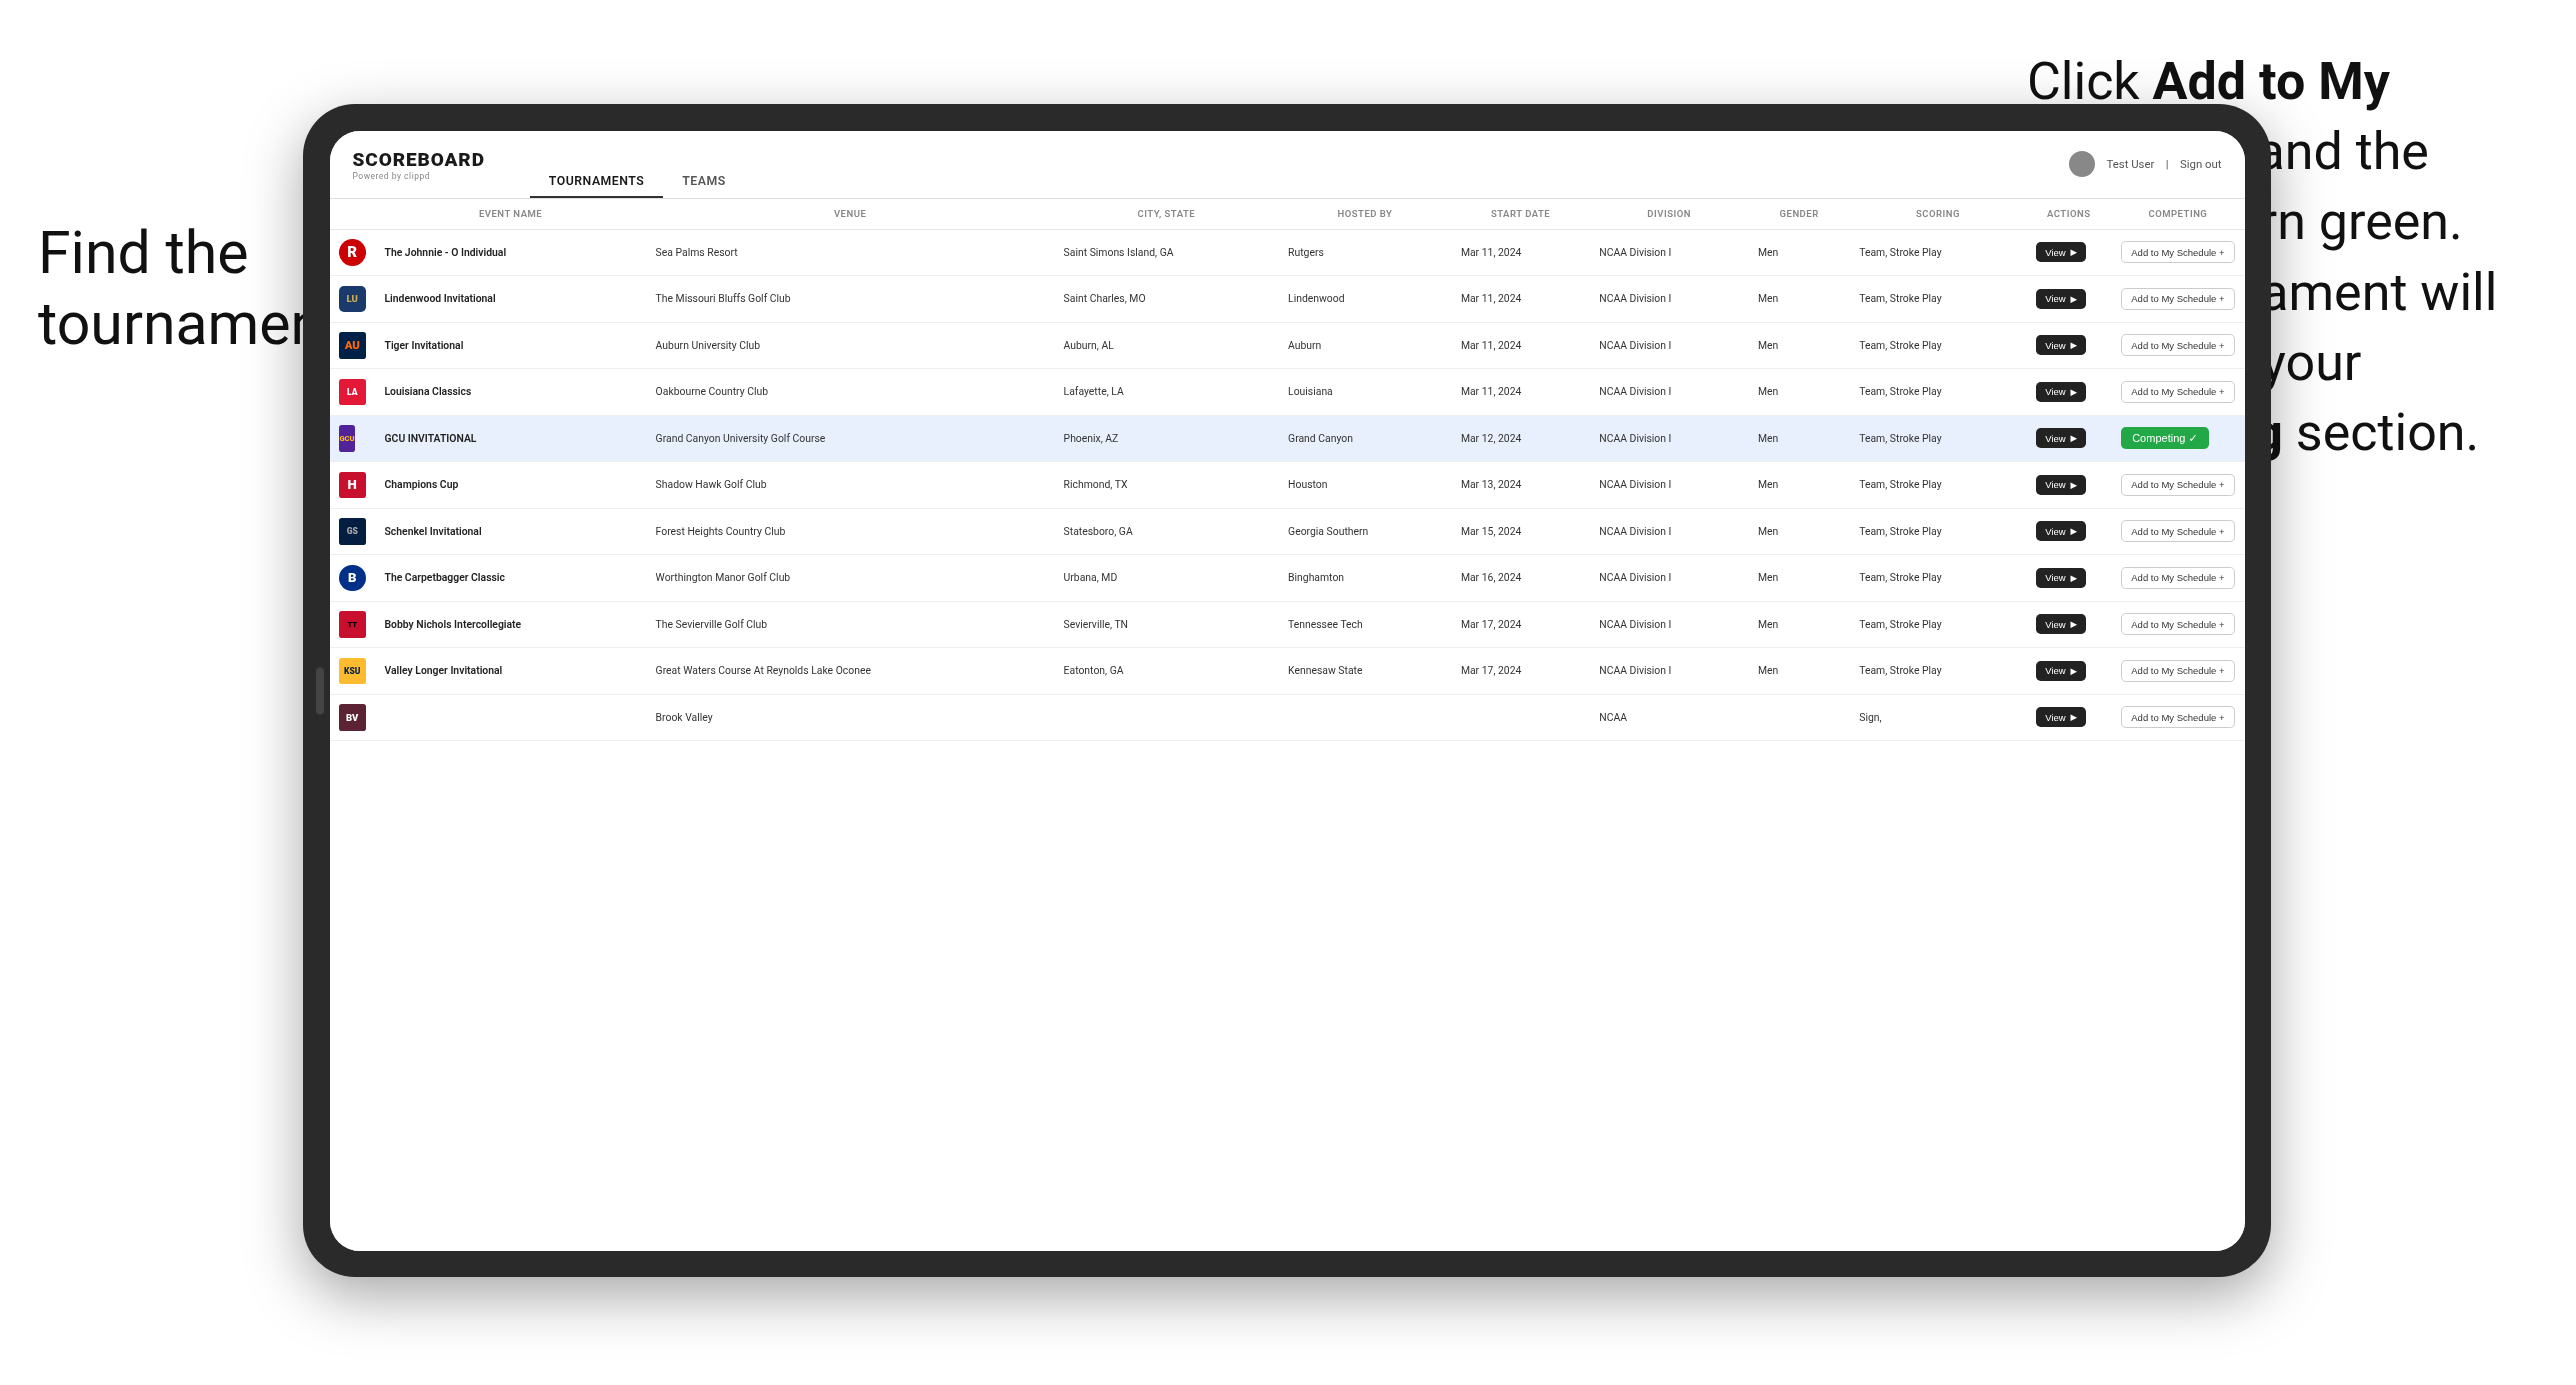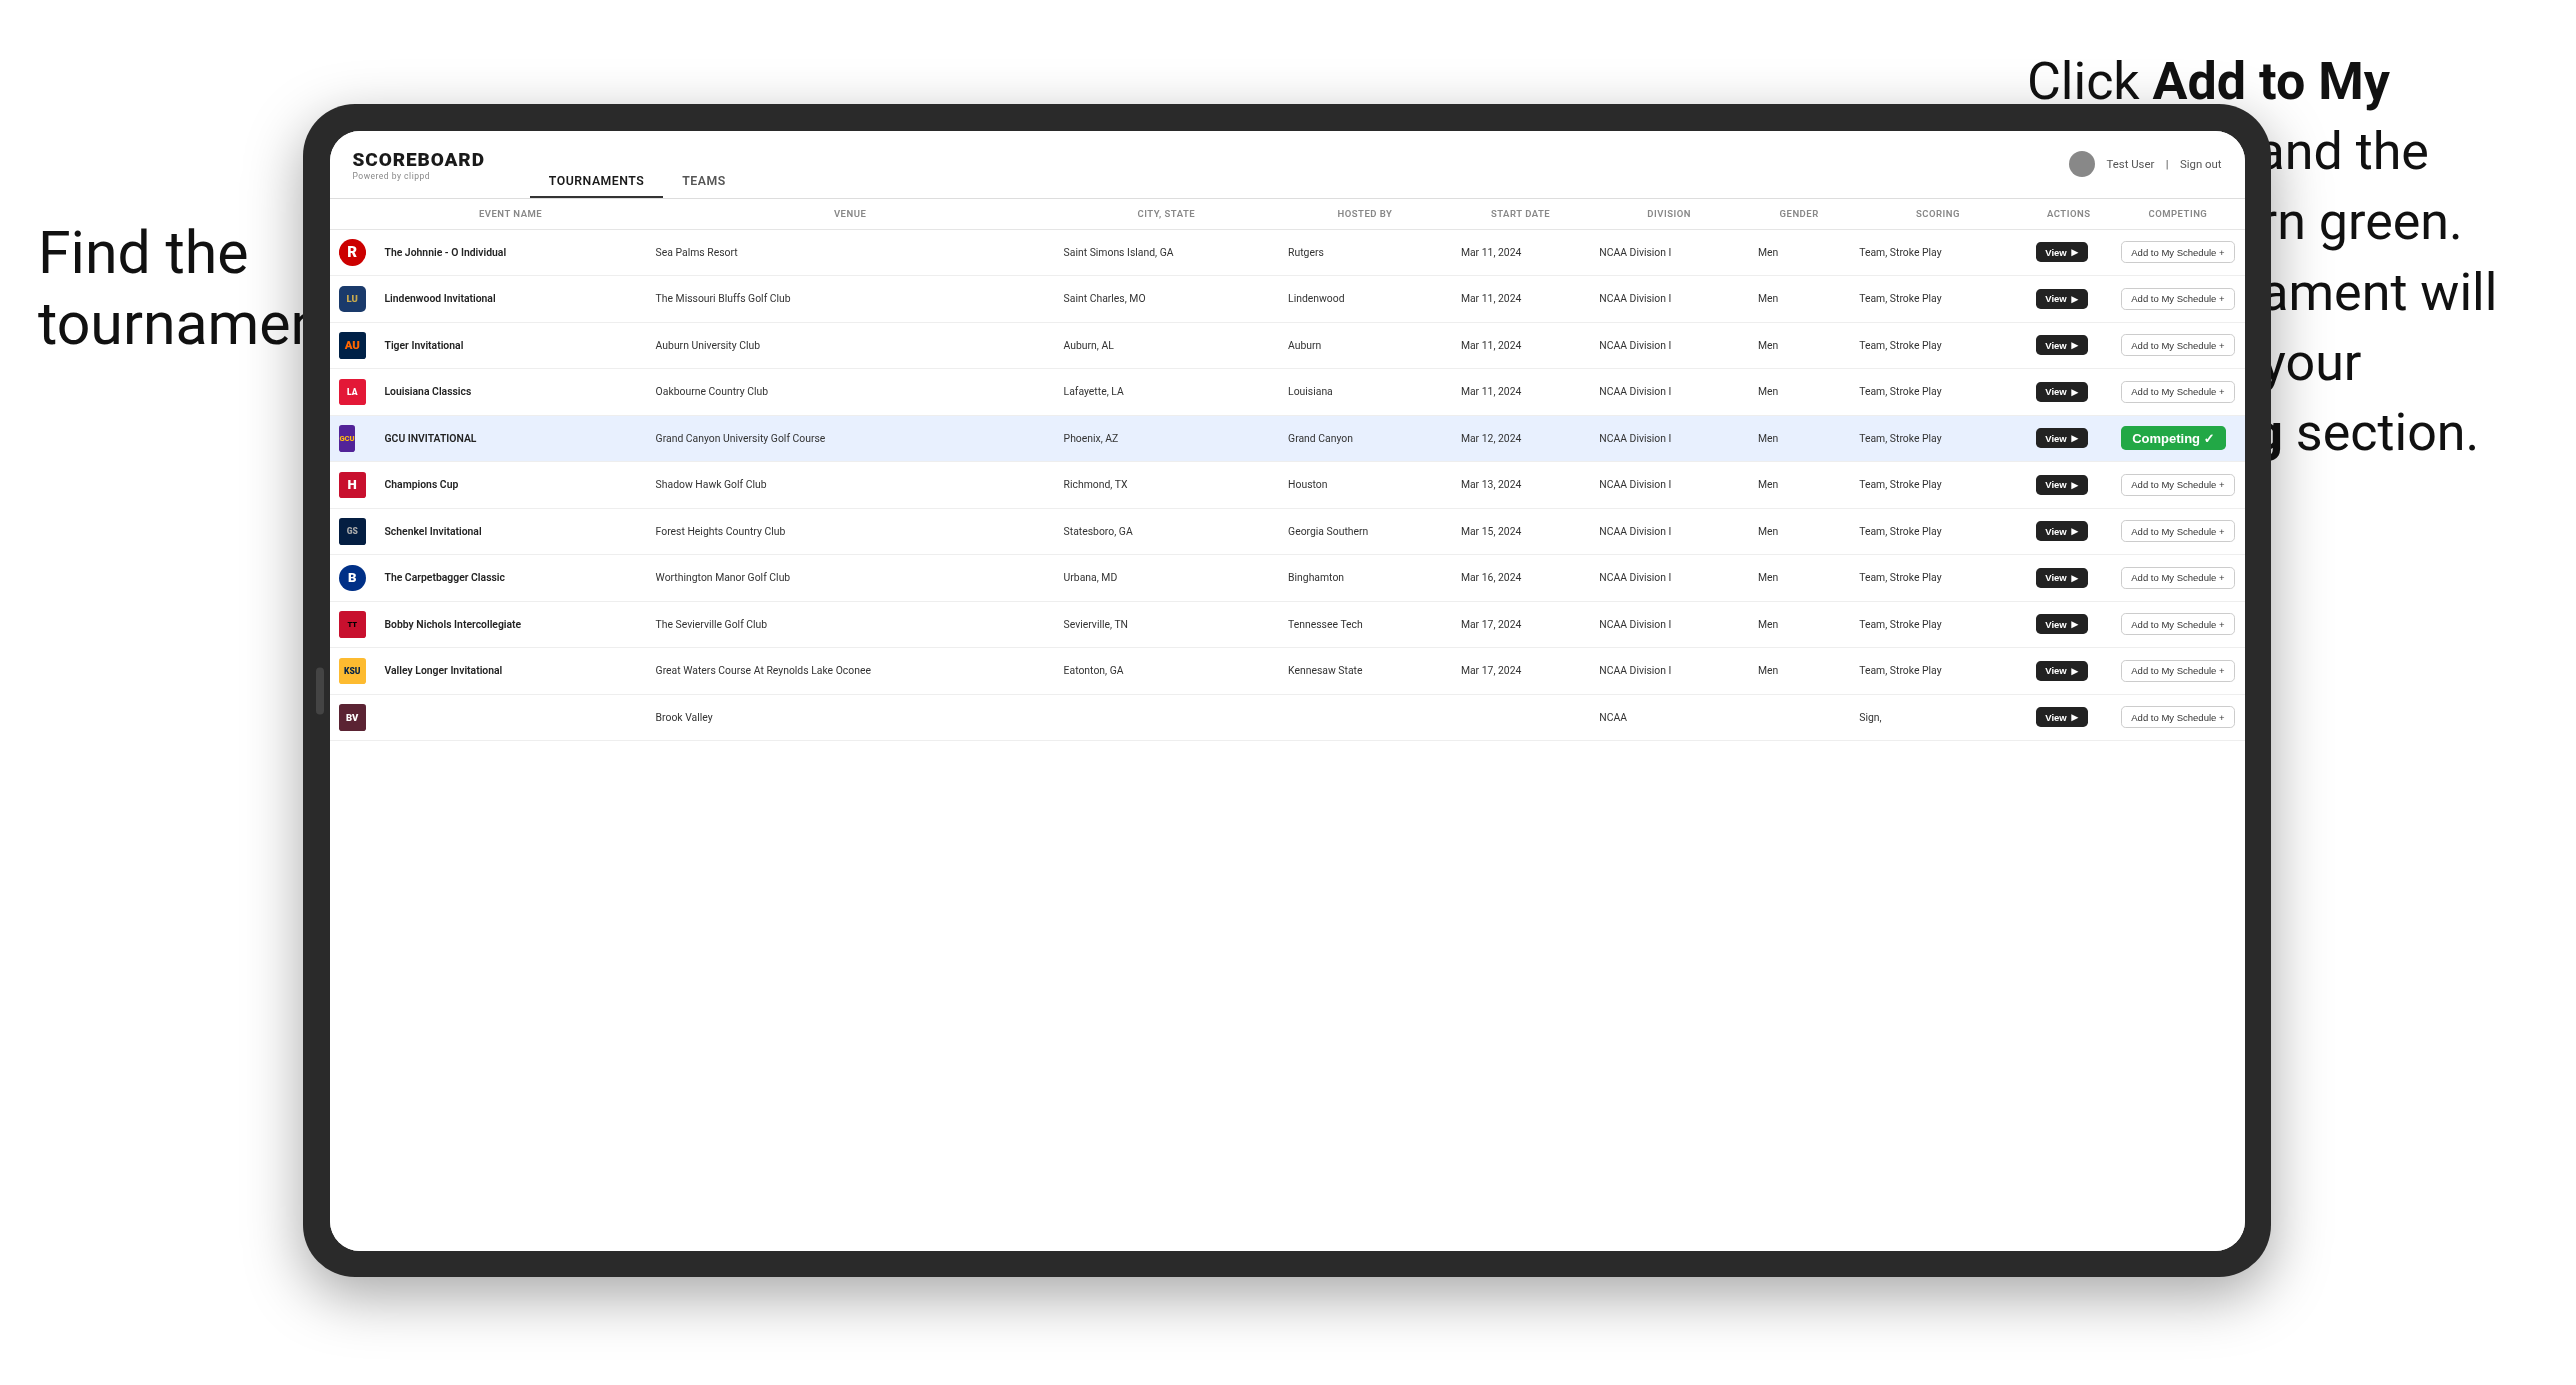--- a/index.html
+++ b/index.html
@@ -193,21 +193,21 @@
       color: #222;
     }
 
     .view-btn {
       background: #222;
       color: #fff;
       border: none;
       border-radius: 4.7px;
       padding: 4.7px 9.5px;
       font-size: 9.5px;
-      font-weight: 700;
+      font-weight: 400;
       cursor: pointer;
       display: flex;
       align-items: center;
       gap: 4.7px;
       white-space: nowrap;
     }
 
     .add-btn {
       background: #ffffff;
       color: #333;
@@ -219,22 +219,22 @@
       cursor: pointer;
       white-space: nowrap;
     }
 
     .competing-btn {
       background: #22a846;
       color: #fff;
       border: none;
       border-radius: 4.7px;
       padding: 4.7px 11.4px;
-      font-size: 13px;
-      font-weight: 700;
+      font-size: 11px;
+      font-weight: 400;
       cursor: pointer;
       display: flex;
       align-items: center;
       gap: 5.7px;
       white-space: nowrap;
     }
 
     .col-actions { width: 85px; }
     .col-competing { width: 132px; }
 

